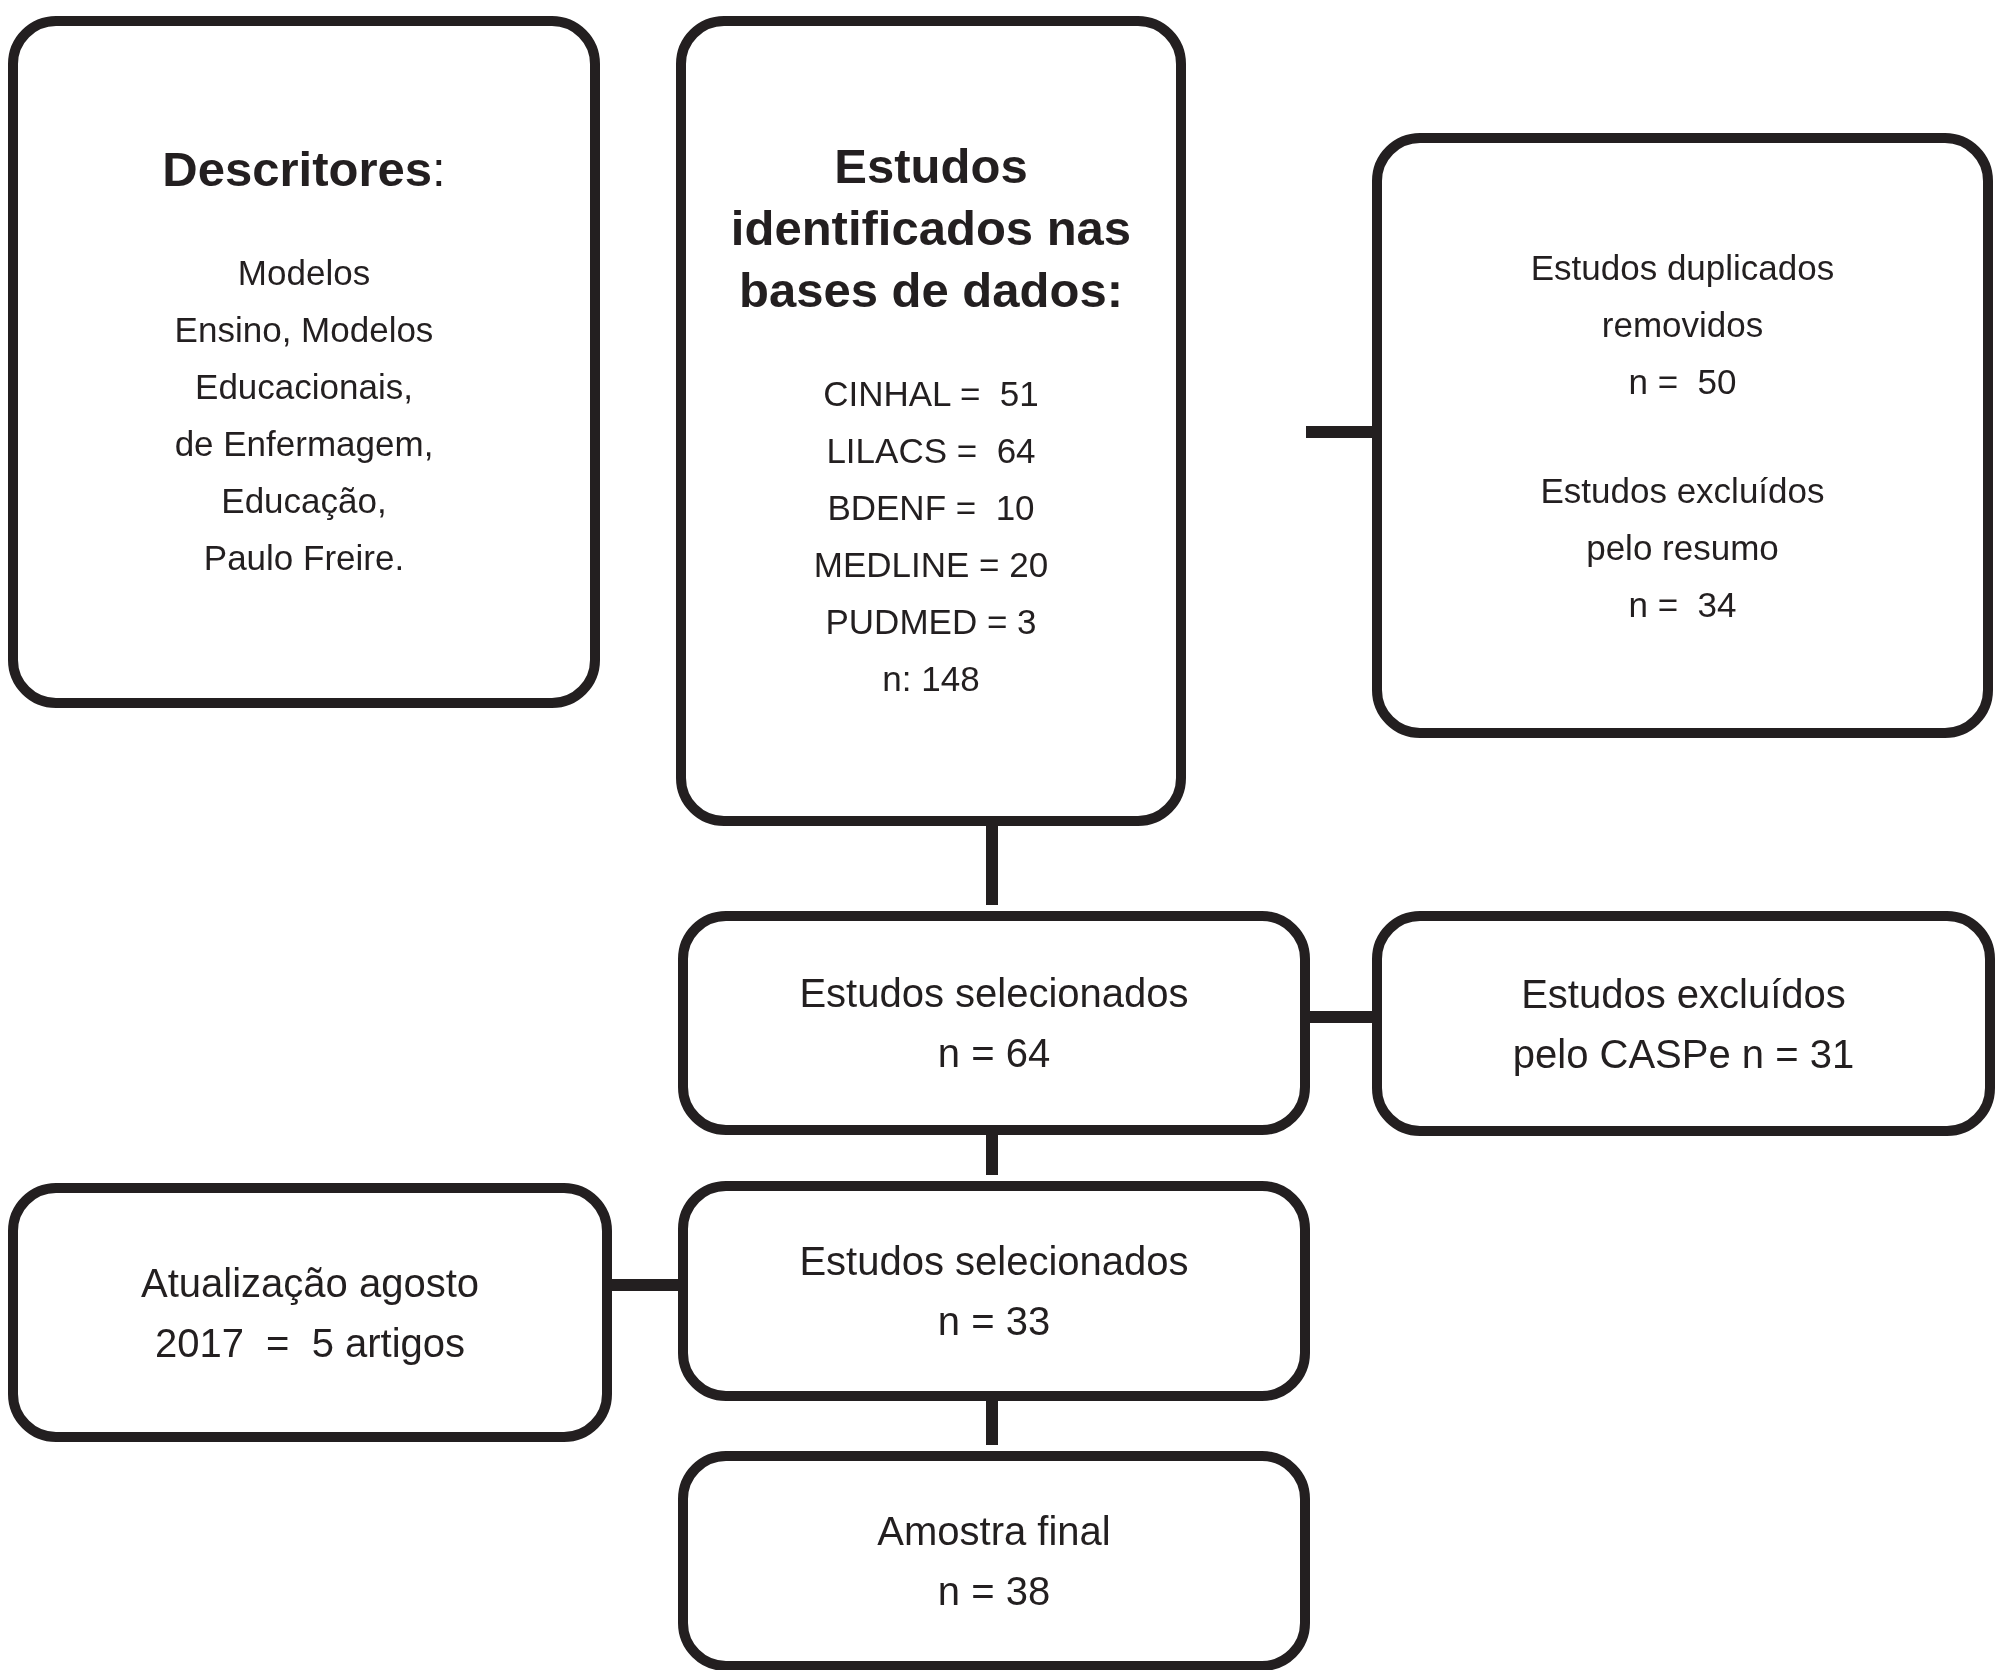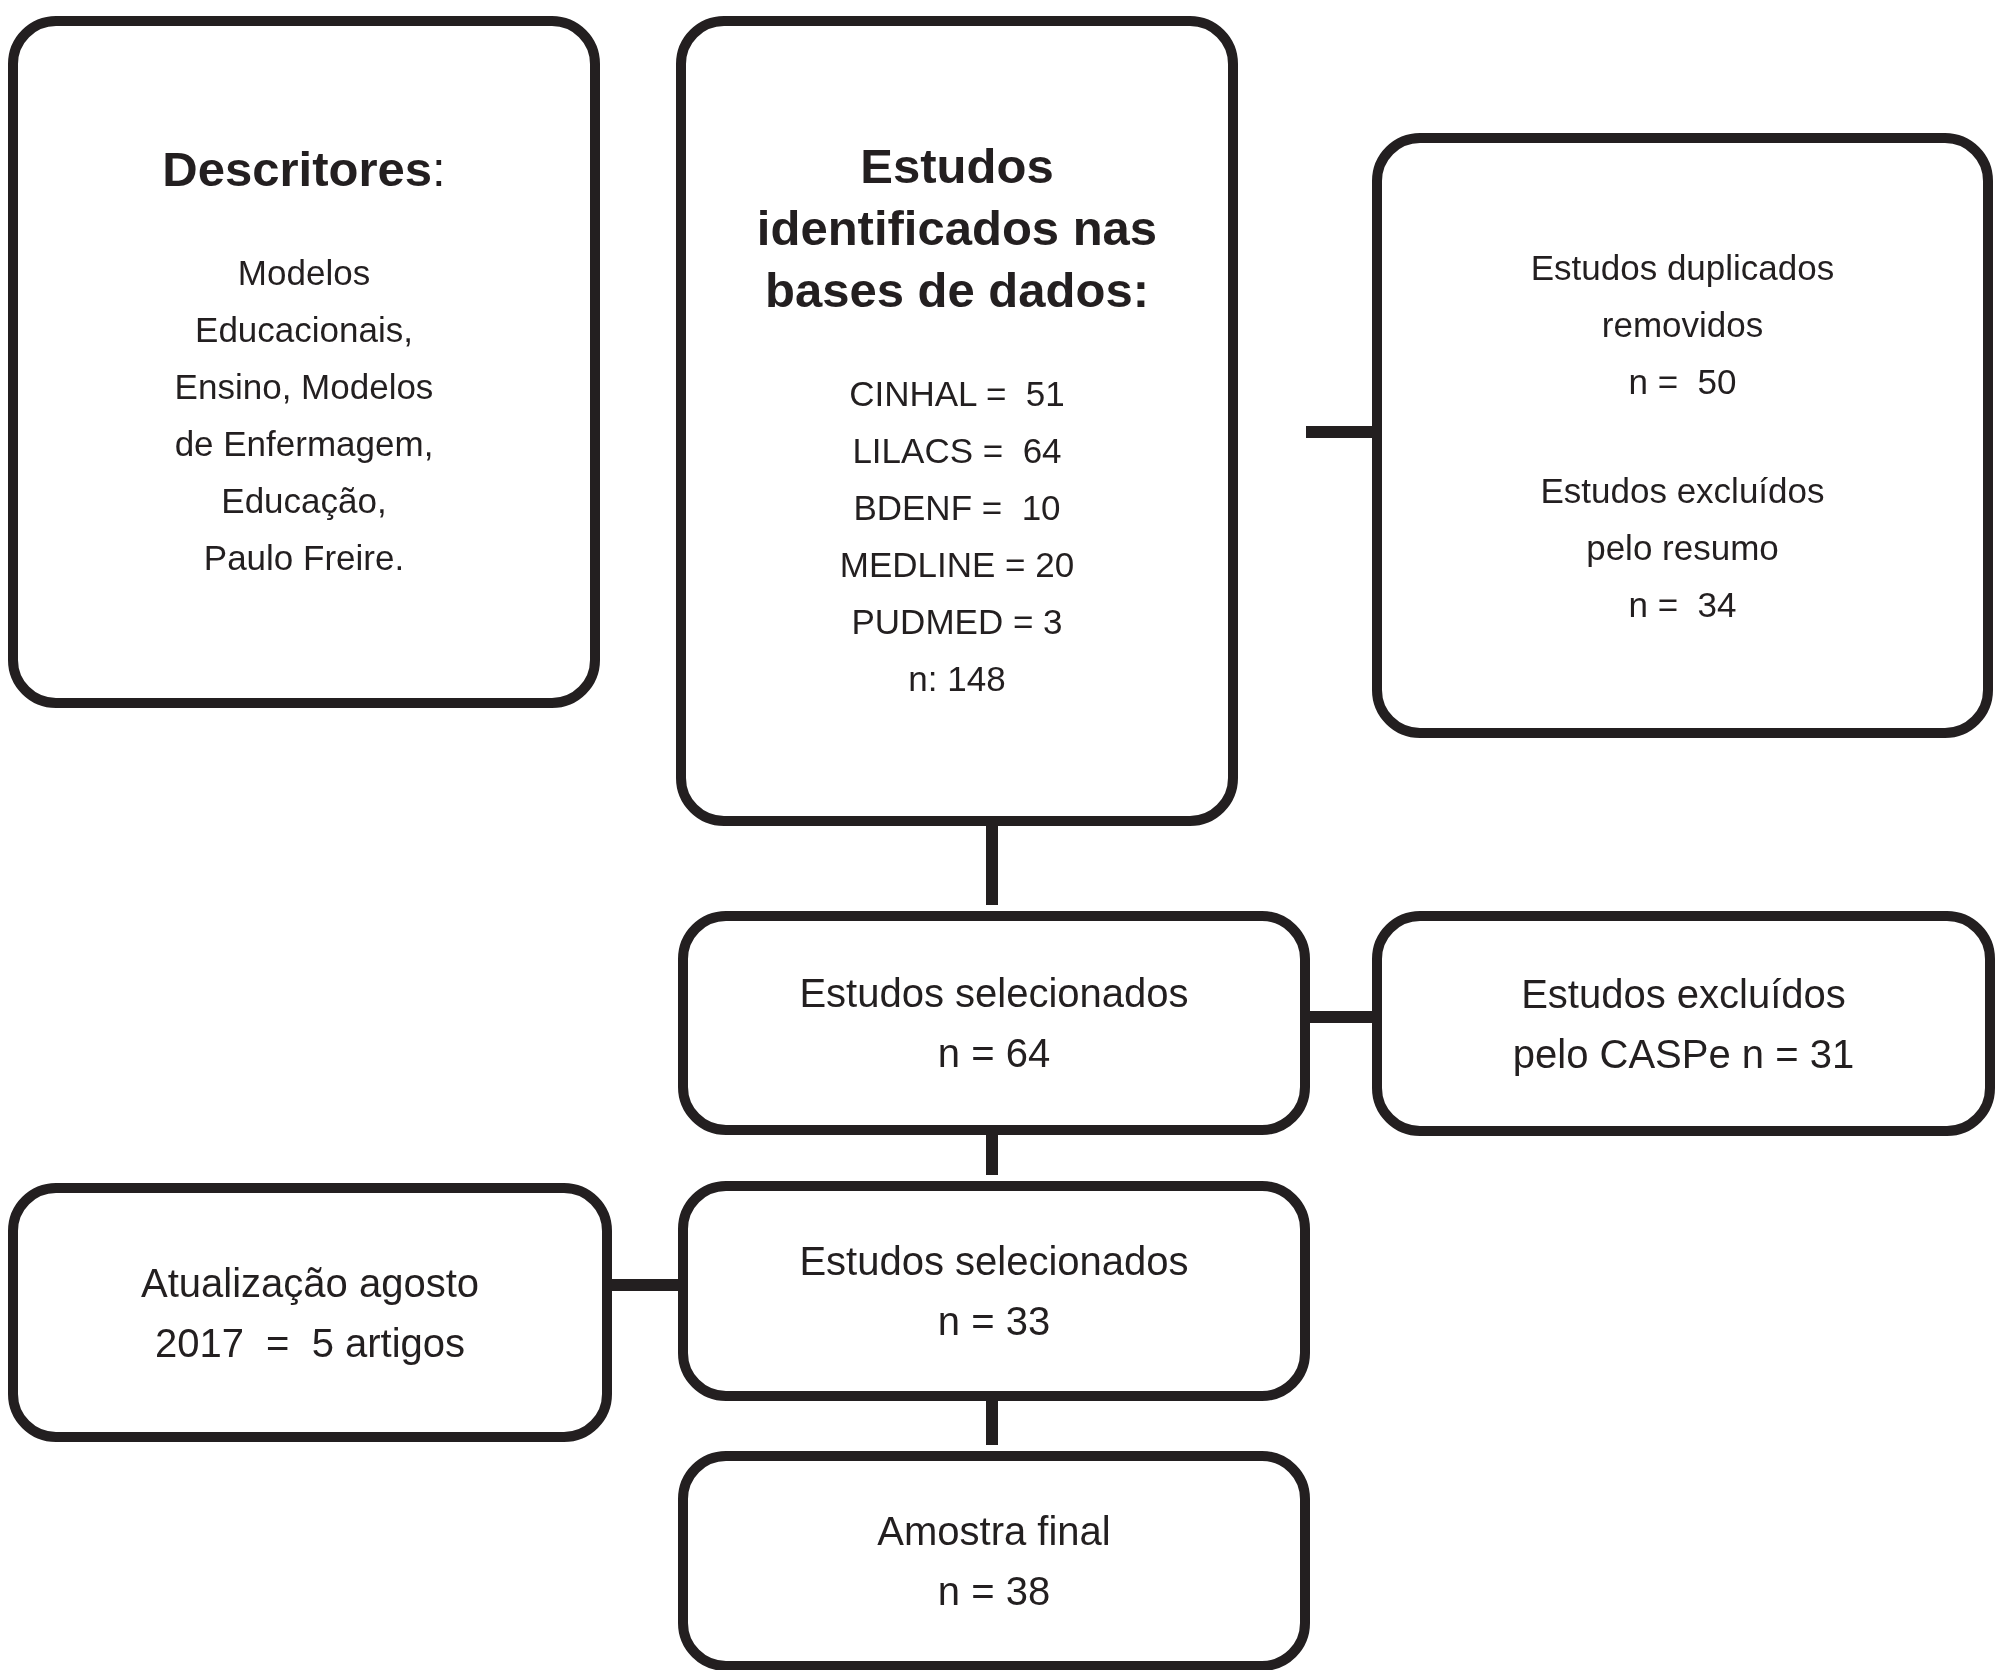--- a/index.html
+++ b/index.html
@@ -54,28 +54,28 @@
 </style>
 </head>
 <body>
 
 <div class="stage">
 
   <div class="box" style="left:8px;top:8px;width:592px;height:692px;">
     <div class="title-line"><span>Descritores</span><span style="font-weight:normal;">:</span></div>
     <div class="gap-md"></div>
     <div class="line">Modelos</div>
+    <div class="line">Ensino, Modelos</div>
     <div class="line">Educacionais,</div>
-    <div class="line">Ensino, Modelos</div>
     <div class="line">de Enfermagem,</div>
     <div class="line">Educação,</div>
     <div class="line">Paulo Freire.</div>
   </div>
 
-  <div class="box" style="left:676px;top:8px;width:562px;height:810px;">
+  <div class="box" style="left:676px;top:8px;width:510px;height:810px;">
     <div class="title-line">Estudos</div>
     <div class="title-line">identificados nas</div>
     <div class="title-line">bases de dados:</div>
     <div class="gap-md"></div>
     <div class="line">CINHAL =  51</div>
     <div class="line">LILACS =  64</div>
     <div class="line">BDENF =  10</div>
     <div class="line">MEDLINE = 20</div>
     <div class="line">PUDMED = 3</div>
     <div class="line">n: 148</div>

